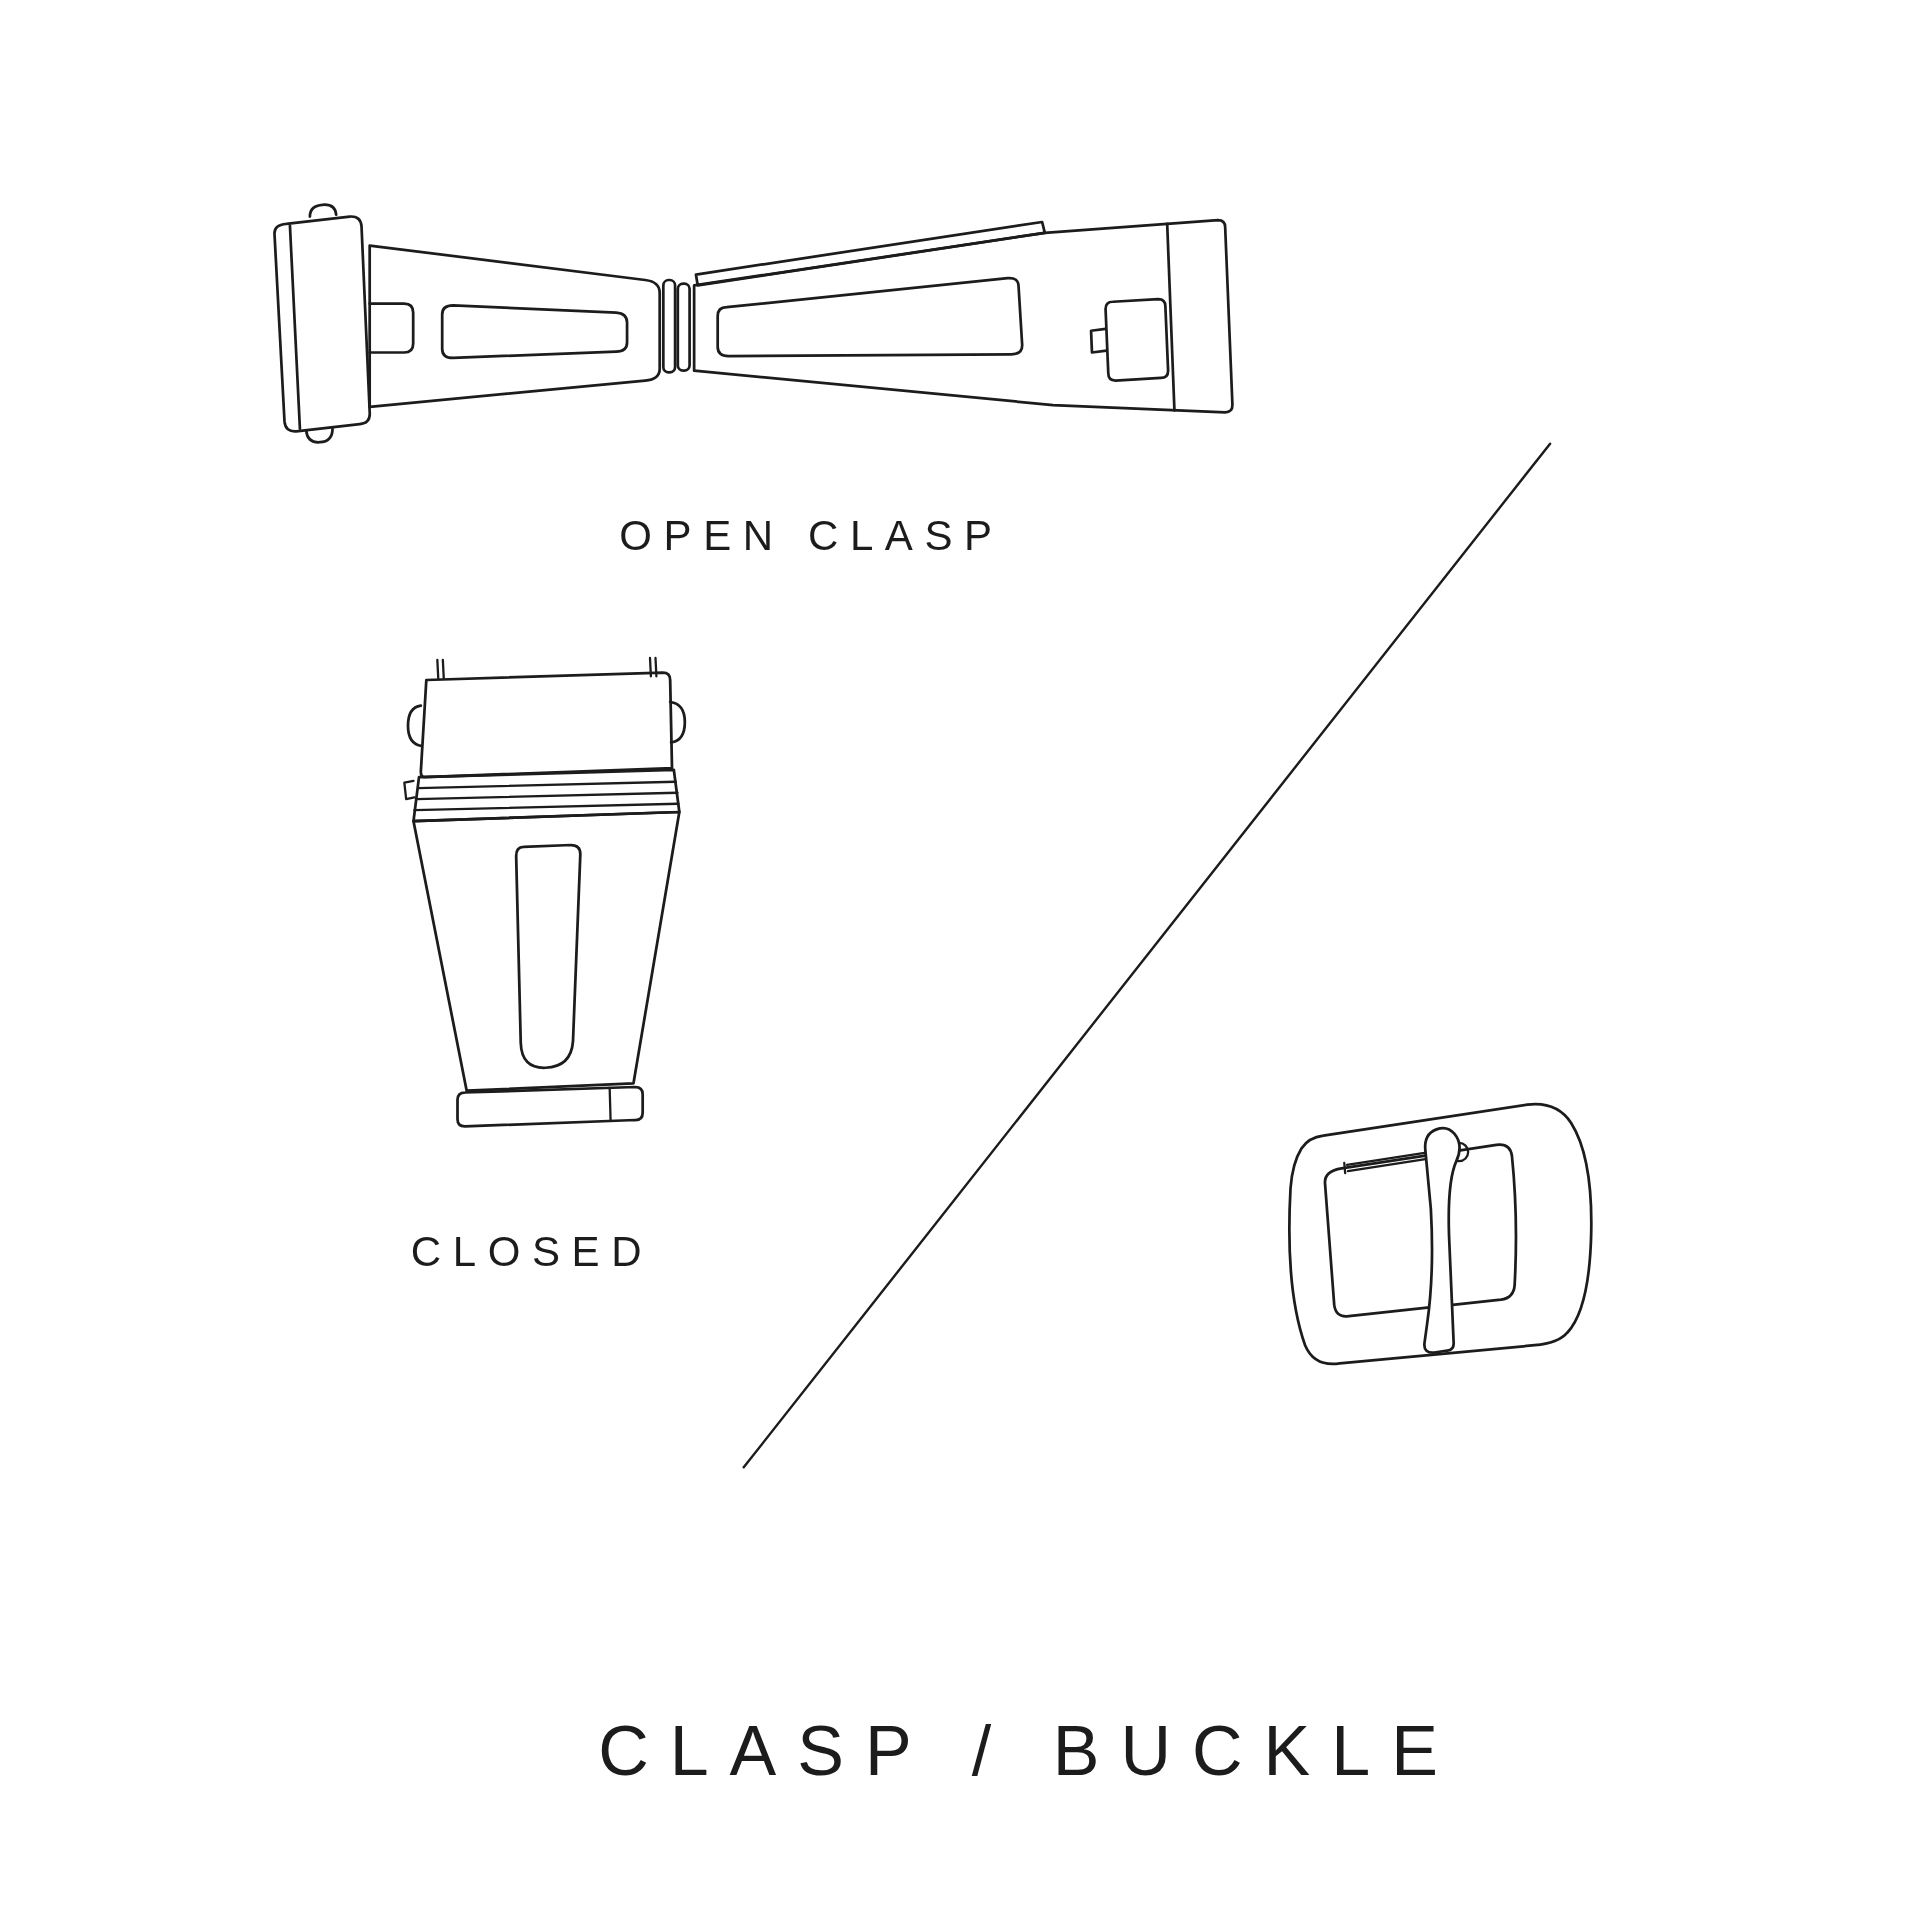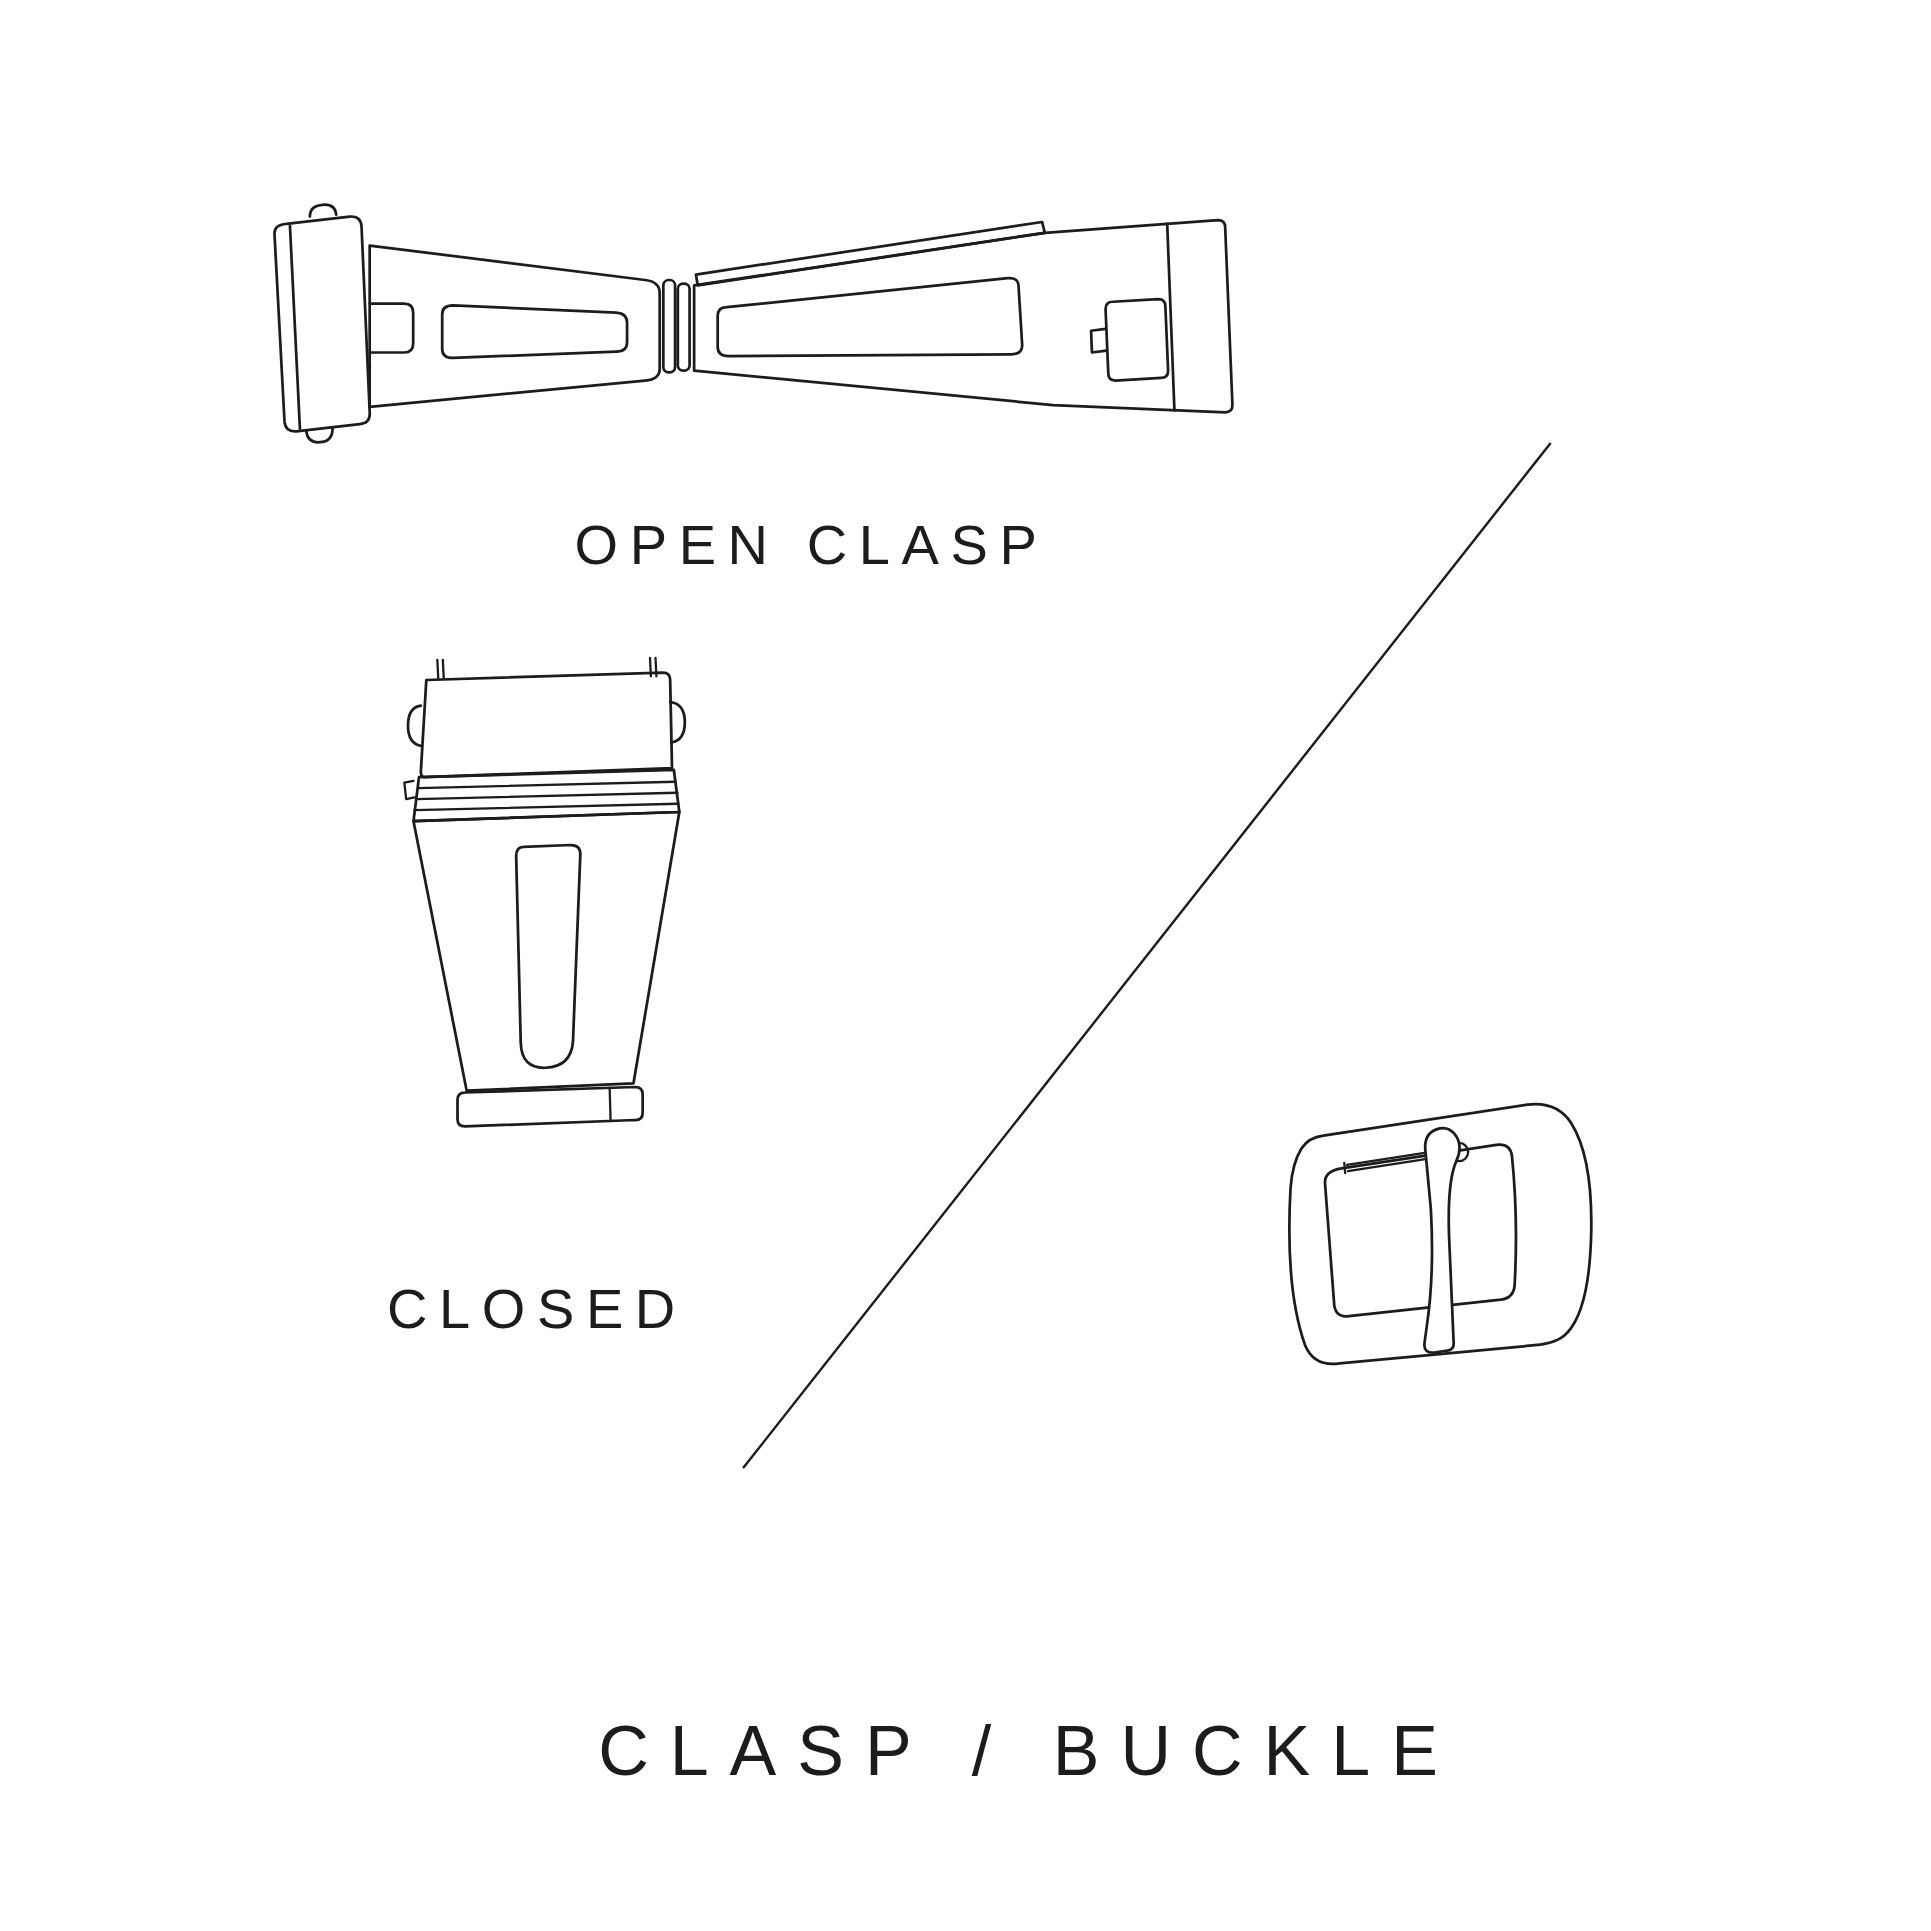--- a/index.html
+++ b/index.html
@@ -9,21 +9,21 @@
     position:relative;overflow:hidden;
     font-family:"Liberation Sans", sans-serif;
     color:var(--line,#1c1c1c);
   }
   .fig{position:absolute;}
   .st{fill:none;stroke:var(--line,#1c1c1c);stroke-width:3;stroke-linejoin:round;stroke-linecap:round;}
   .stw{fill:var(--bg,#ffffff);stroke:var(--line,#1c1c1c);stroke-width:3;stroke-linejoin:round;stroke-linecap:round;}
   .thin{stroke-width:2.5;}
   .caption{
     position:absolute;text-align:center;
-    font-size:56px;letter-spacing:11.6px;font-weight:400;
+    font-size:42px;letter-spacing:11.6px;font-weight:400;
     color:var(--line,#1c1c1c);
   }
   .title{
     position:absolute;left:63px;width:1931px;top:1711px;
     text-align:center;font-size:70px;letter-spacing:21px;font-weight:400;
     color:var(--line,#1c1c1c);
   }
 </style>
 </head>
 <body>
@@ -80,21 +80,21 @@
     <path class="st thin" d="M26,146 L16,148 L18,166 L27,164"></path>
 
     <path class="st" d="M26,190 L316,180 L266,476 L84,484 Z"></path>
     <path class="st" d="M146,218 L198,216 Q208,216 208,226 L200,430 Q198,458 170,459 Q144,460 143,432 L138,228 Q138,218 146,218 Z"></path>
 
     <path class="st" d="M82,486 L268,480 Q276,480 276,488 L276,508 Q276,516 268,516 L82,523 Q74,523 74,515 L74,494 Q74,486 82,486 Z"></path>
     <path class="st thin" d="M240,481 L241,516"></path>
   </g>
 </svg>
 
-<div class="caption" style="left:387px;top:1276px;width:290px;">CLOSED</div>
+<div class="caption" style="left:387px;top:1228px;width:290px;">CLOSED</div>
 
 <svg class="fig" style="left:734px;top:434px;" width="821" height="1043" viewBox="0 0 850 1080" aria-label="divider">
   <line class="st thin" x1="845" y1="10" x2="10" y2="1070"></line>
 </svg>
 
 <svg class="fig" style="left:1226px;top:1081px;" width="406" height="328" viewBox="0 0 440 360" aria-label="tang buckle drawing">
   <g>
 
     <path class="st" d="M104,60 L328,26 Q360,22 376,46 Q400,84 398,168 Q396,250 372,276 Q362,288 336,290 L122,310 Q94,314 84,290 Q62,228 68,118 Q70,90 80,74 Q88,62 104,60 Z"></path>
 

